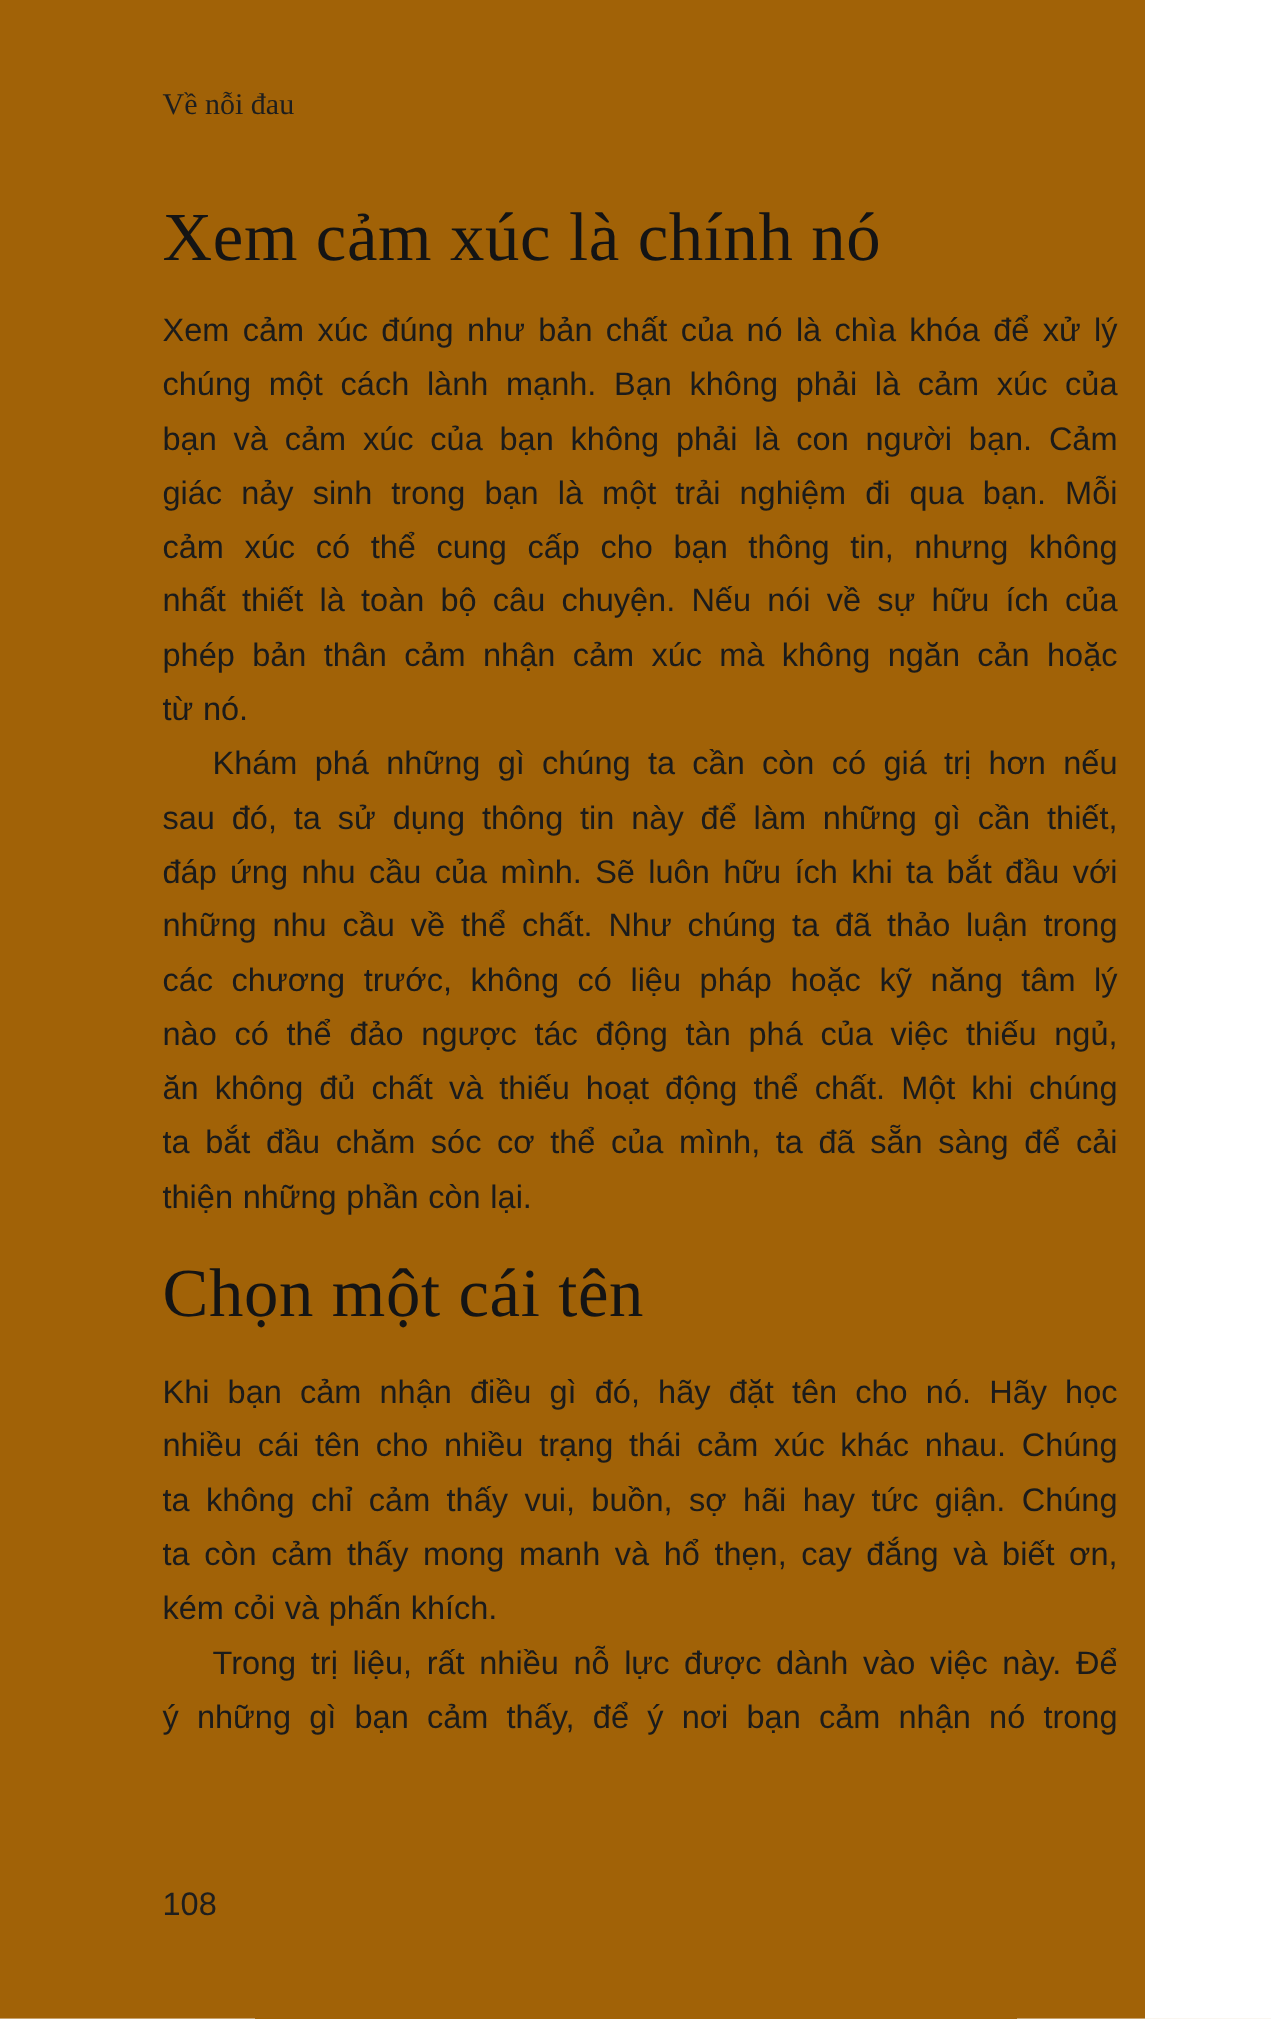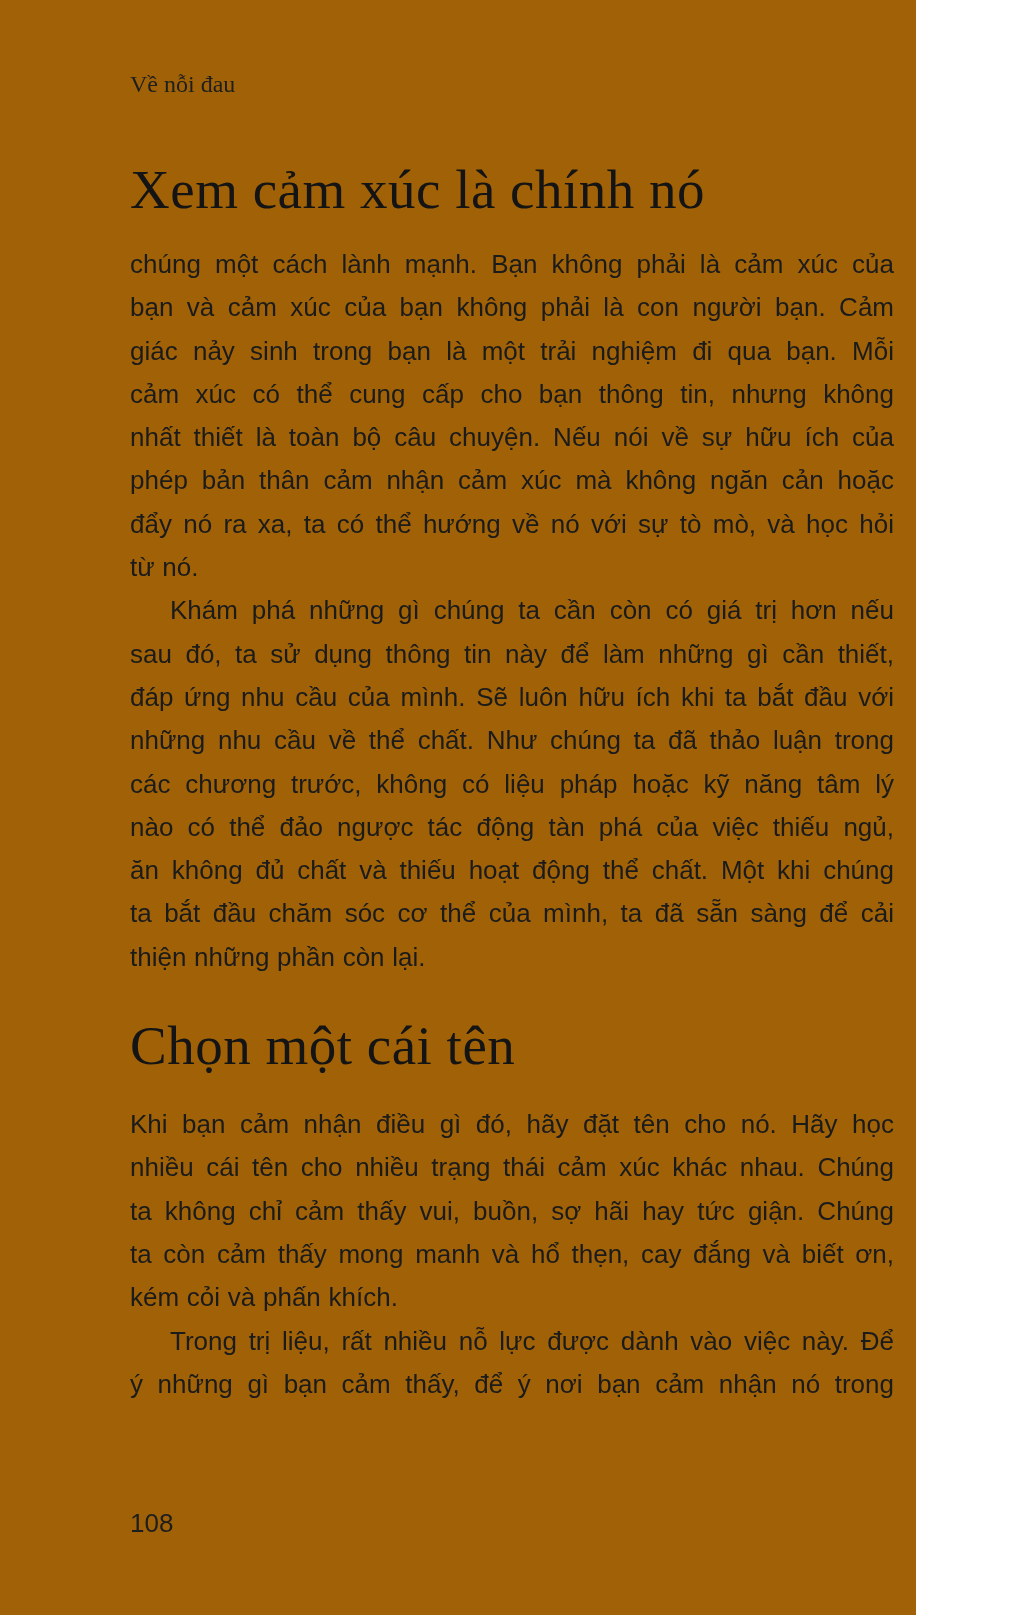--- a/index.html
+++ b/index.html
@@ -34,21 +34,21 @@
   .section-heading {
     font-family: "Liberation Serif", "DejaVu Serif", serif;
     font-weight: 400;
     font-size: 55px;
     line-height: 44px;
     margin: 0 0 31px 0;
     color: #141414;
     letter-spacing: 0.5px;
   }
   .section-heading.second {
-    margin-top: 45px;
+    margin-top: 34px;
     margin-bottom: 35px;
   }
   .paragraph {
     margin: 0;
   }
   .line {
     font-size: 26px;
     line-height: 43.3px;
     color: #1b1b1b;
     text-align: justify;
@@ -73,27 +73,27 @@
 </style>
 </head>
 <body>
 
 <div class="page">
   <div class="running-header">Về nỗi đau</div>
 
   <main class="content" id="content">
       <h2 class="section-heading">Xem cảm xúc là chính nó</h2>
       <div class="paragraph">
+        <div class="line">Xem cảm xúc đúng như bản chất của nó là chìa khóa để xử lý</div>
         <div class="line">chúng một cách lành mạnh. Bạn không phải là cảm xúc của</div>
         <div class="line">bạn và cảm xúc của bạn không phải là con người bạn. Cảm</div>
         <div class="line">giác nảy sinh trong bạn là một trải nghiệm đi qua bạn. Mỗi</div>
         <div class="line">cảm xúc có thể cung cấp cho bạn thông tin, nhưng không</div>
         <div class="line">nhất thiết là toàn bộ câu chuyện. Nếu nói về sự hữu ích của</div>
         <div class="line">phép bản thân cảm nhận cảm xúc mà không ngăn cản hoặc</div>
-        <div class="line">đẩy nó ra xa, ta có thể hướng về nó với sự tò mò, và học hỏi</div>
         <div class="line last-line">từ nó.</div>
       </div>
       <div class="paragraph">
         <div class="line indented">Khám phá những gì chúng ta cần còn có giá trị hơn nếu</div>
         <div class="line">sau đó, ta sử dụng thông tin này để làm những gì cần thiết,</div>
         <div class="line">đáp ứng nhu cầu của mình. Sẽ luôn hữu ích khi ta bắt đầu với</div>
         <div class="line">những nhu cầu về thể chất. Như chúng ta đã thảo luận trong</div>
         <div class="line">các chương trước, không có liệu pháp hoặc kỹ năng tâm lý</div>
         <div class="line">nào có thể đảo ngược tác động tàn phá của việc thiếu ngủ,</div>
         <div class="line">ăn không đủ chất và thiếu hoạt động thể chất. Một khi chúng</div>

